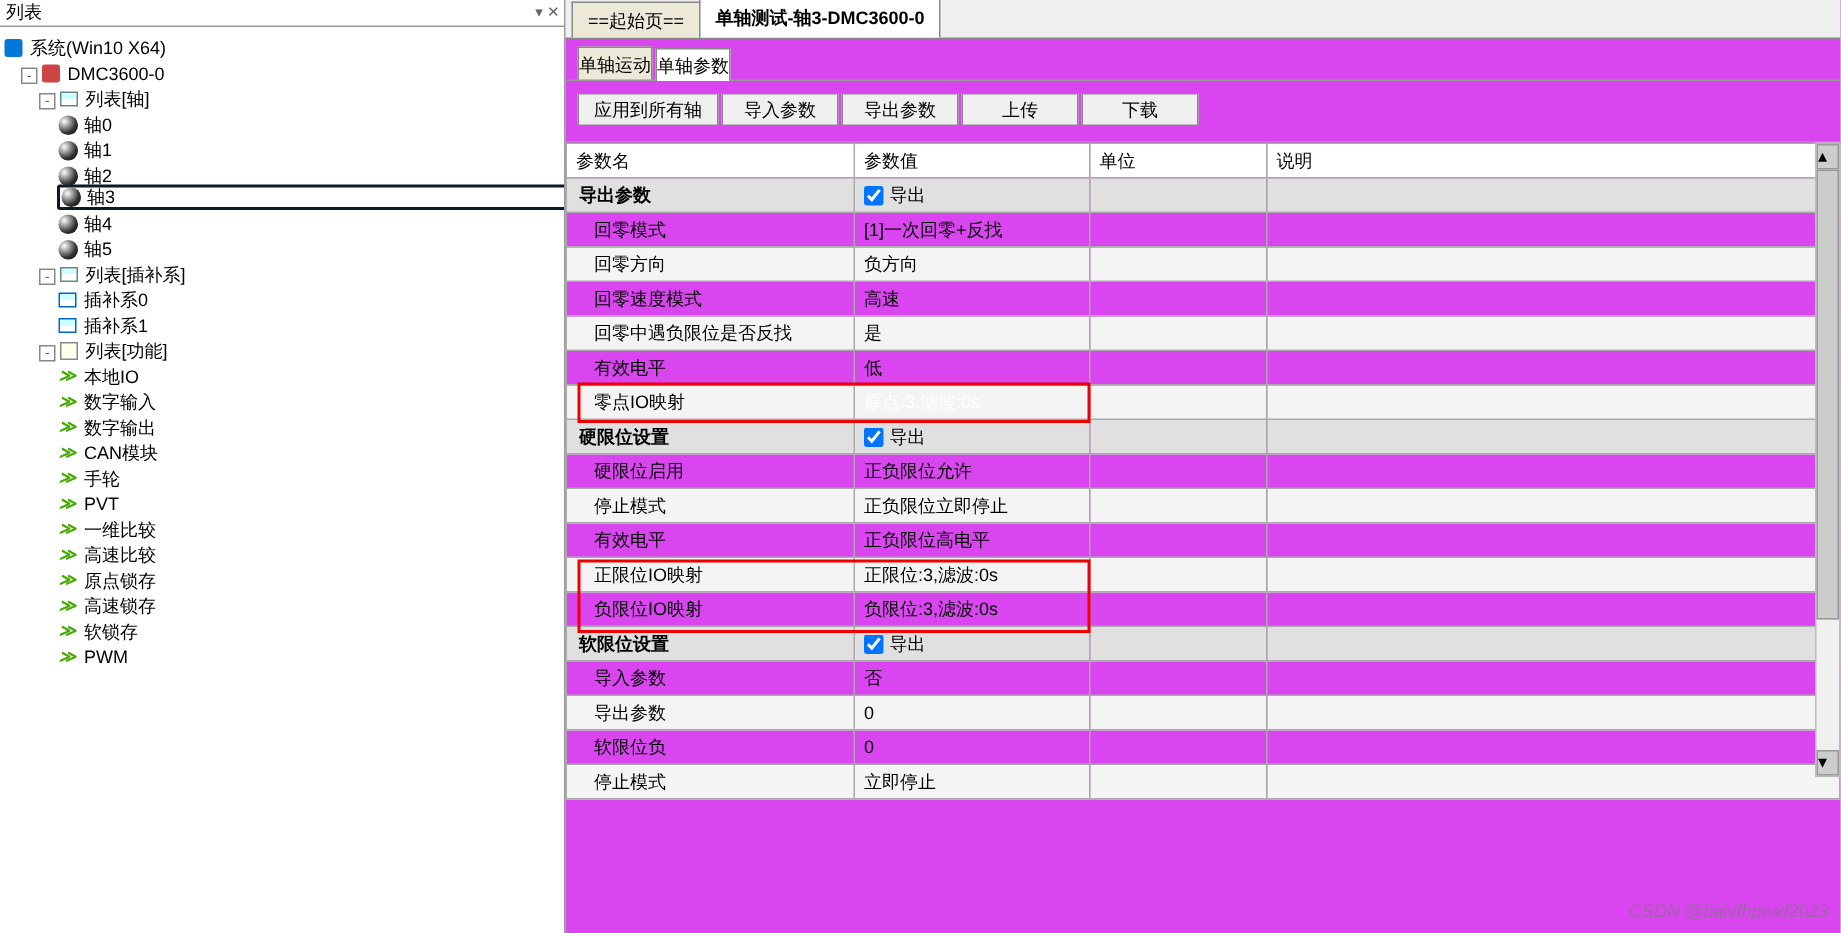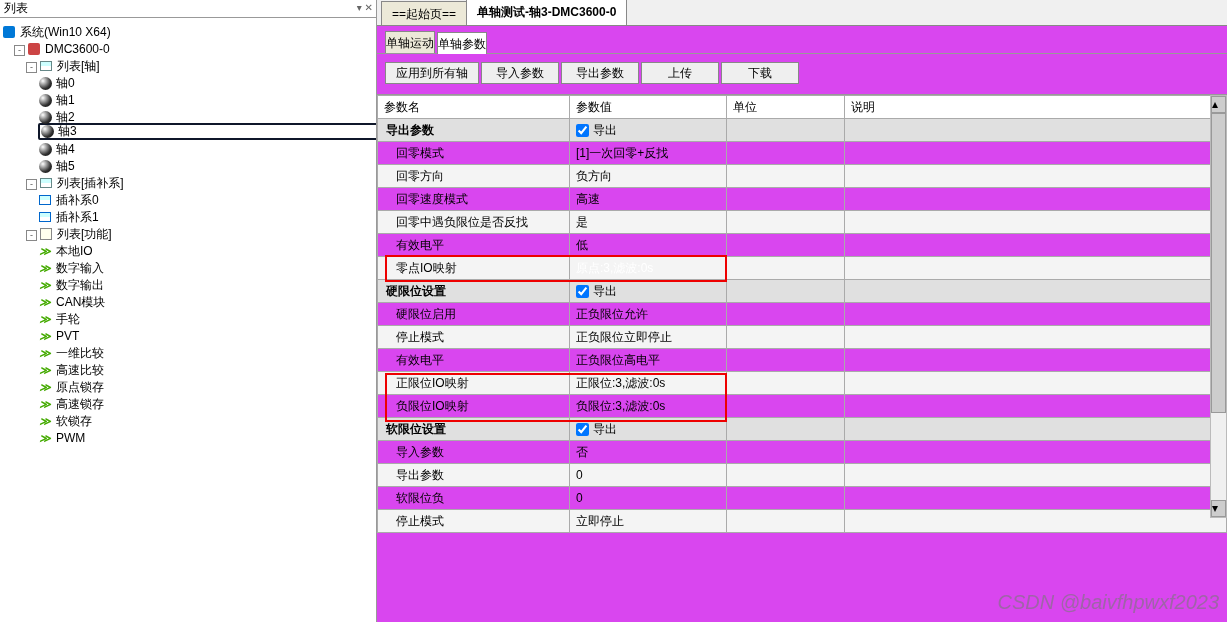--- a/index.html
+++ b/index.html
@@ -39,21 +39,21 @@
 .col-unit { width: 118px; }
 .grid tr.section td.cell-name { font-weight: bold; background: #e0e0e0; padding-left: 8px; }
 .grid tr.section td { background: #e0e0e0; }
 .grid tr.even td { background: #f4f4f4; }
 .grid td.cell-name { padding-left: 18px; }
 .cell-sel td.cell-val { background: #0a246a; color: #fff; }
 .chk { margin-right: 4px; vertical-align: middle; }
 .red-outline { position: absolute; border: 2px solid #e00; pointer-events: none; }
 .scrollbar-area { position: absolute; right: 20px; top: 100px; width: 17px; height: 415px; background: #f0f0f0; border: 1px solid #bbb; }
 .scrollbar-thumb { position: absolute; width: 15px; background: #cdcdcd; border: 1px solid #999; }
-.watermark { position: absolute; right: 8px; bottom: 8px; font-size: 20px; font-style: italic; color: rgba(120,120,120,0.6); }
+.watermark { position: absolute; right: 8px; bottom: 8px; font-size: 12px; font-style: italic; color: rgba(120,120,120,0.6); }
 </style>
 </head>
 <body>
 
 <div class="main-layout">
   <div class="left-panel">
     <div class="left-header">
       <span>列表</span>
       <span class="left-close-icons">▾ ✕</span>
     </div>

